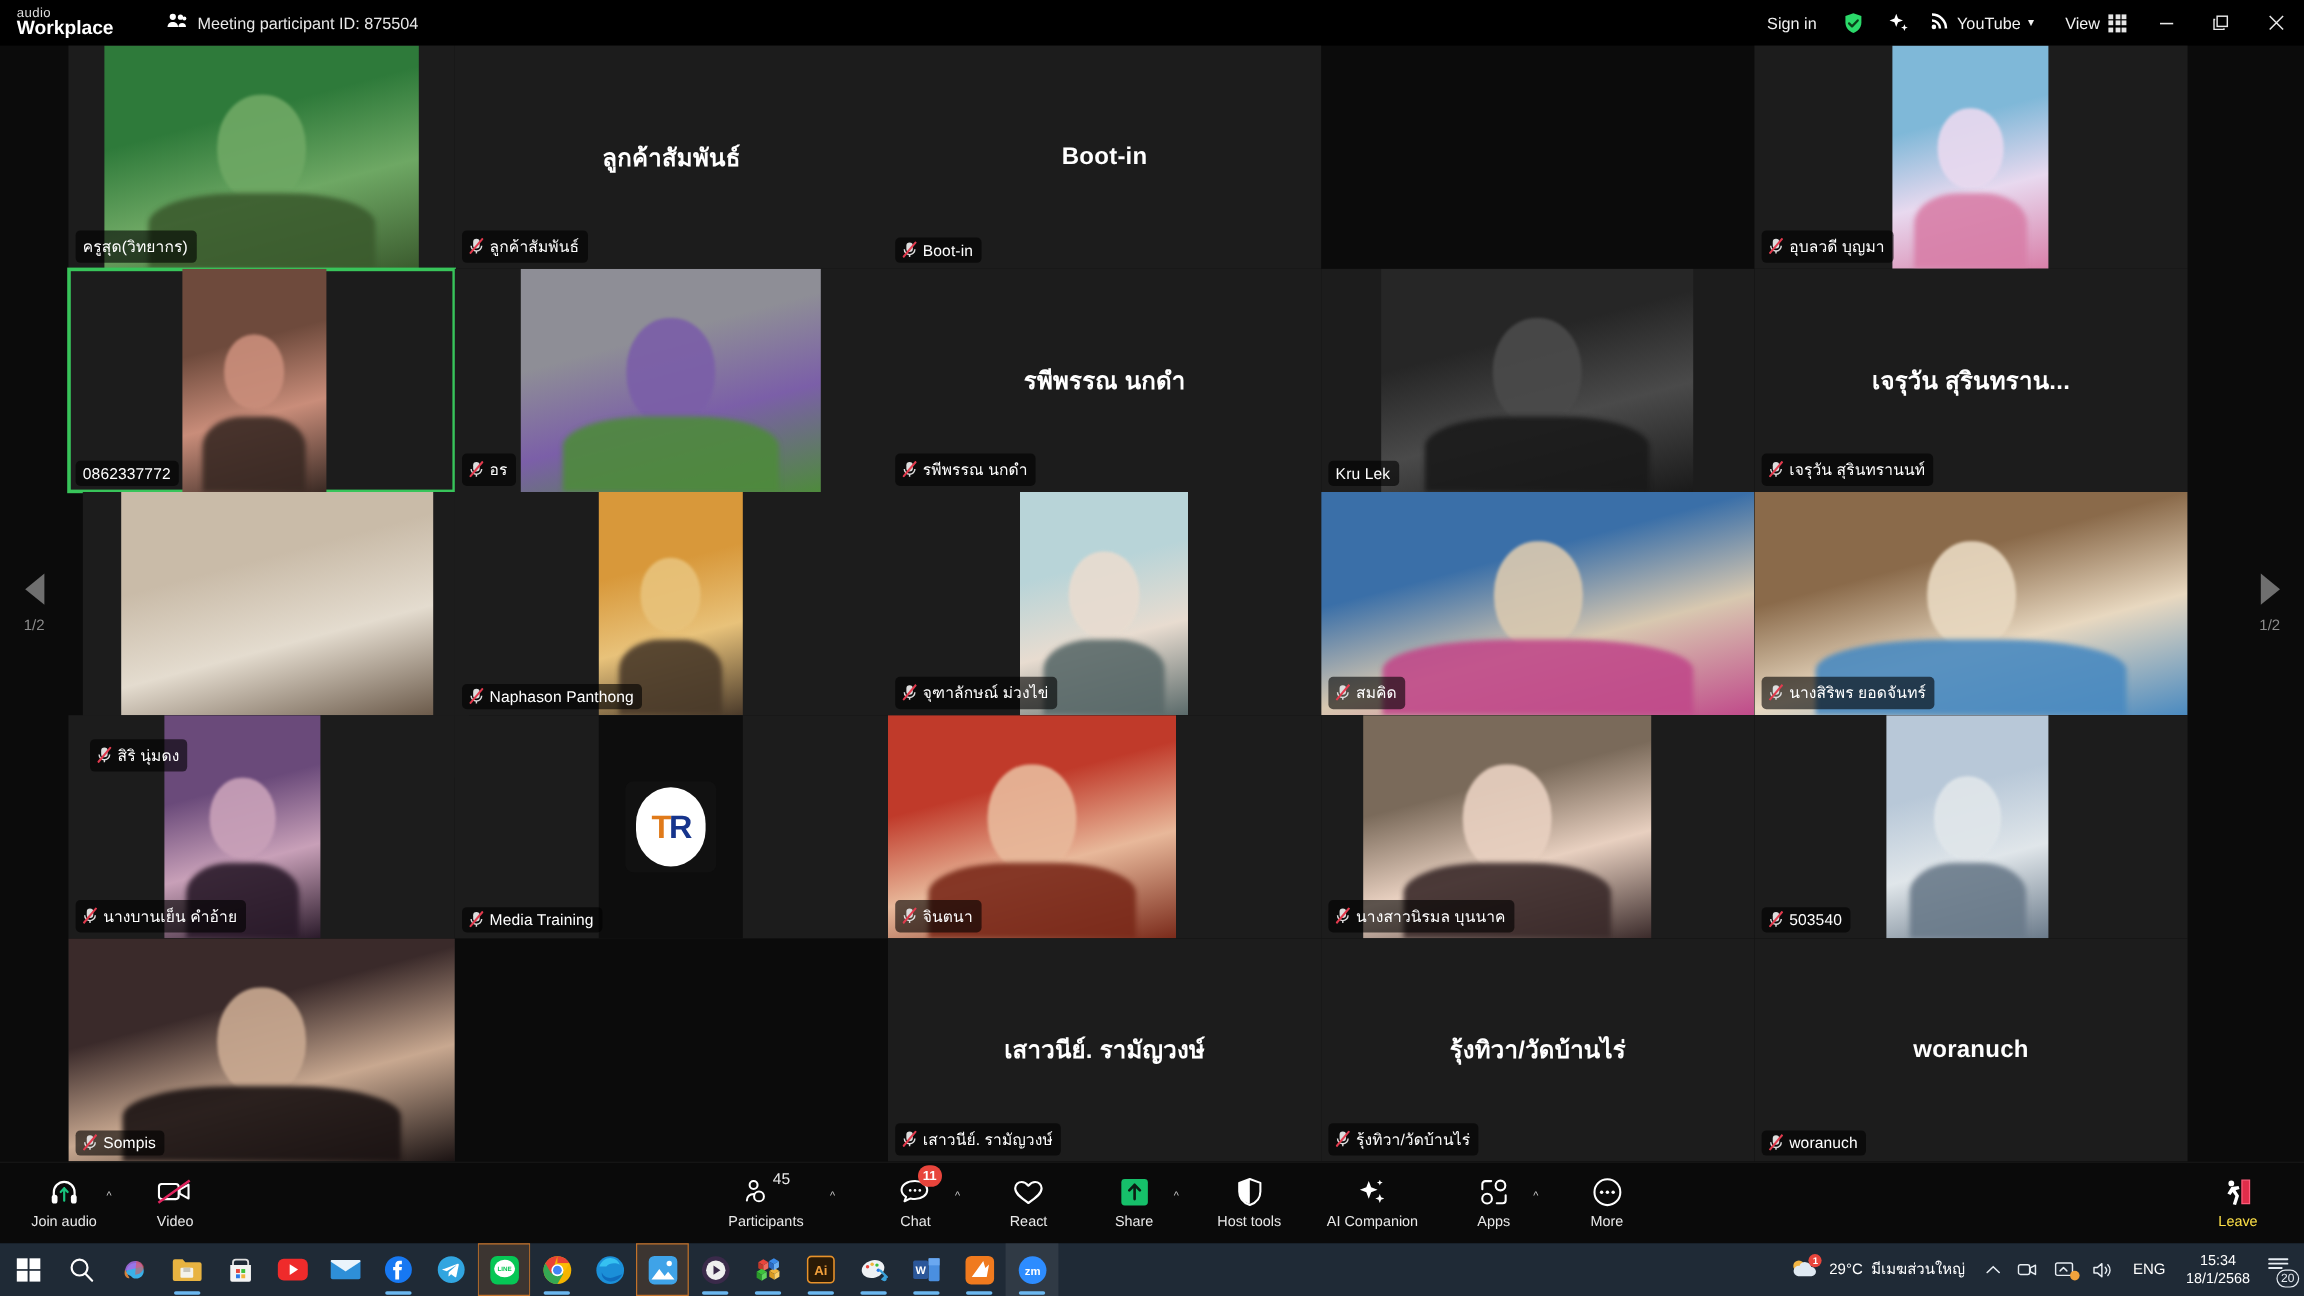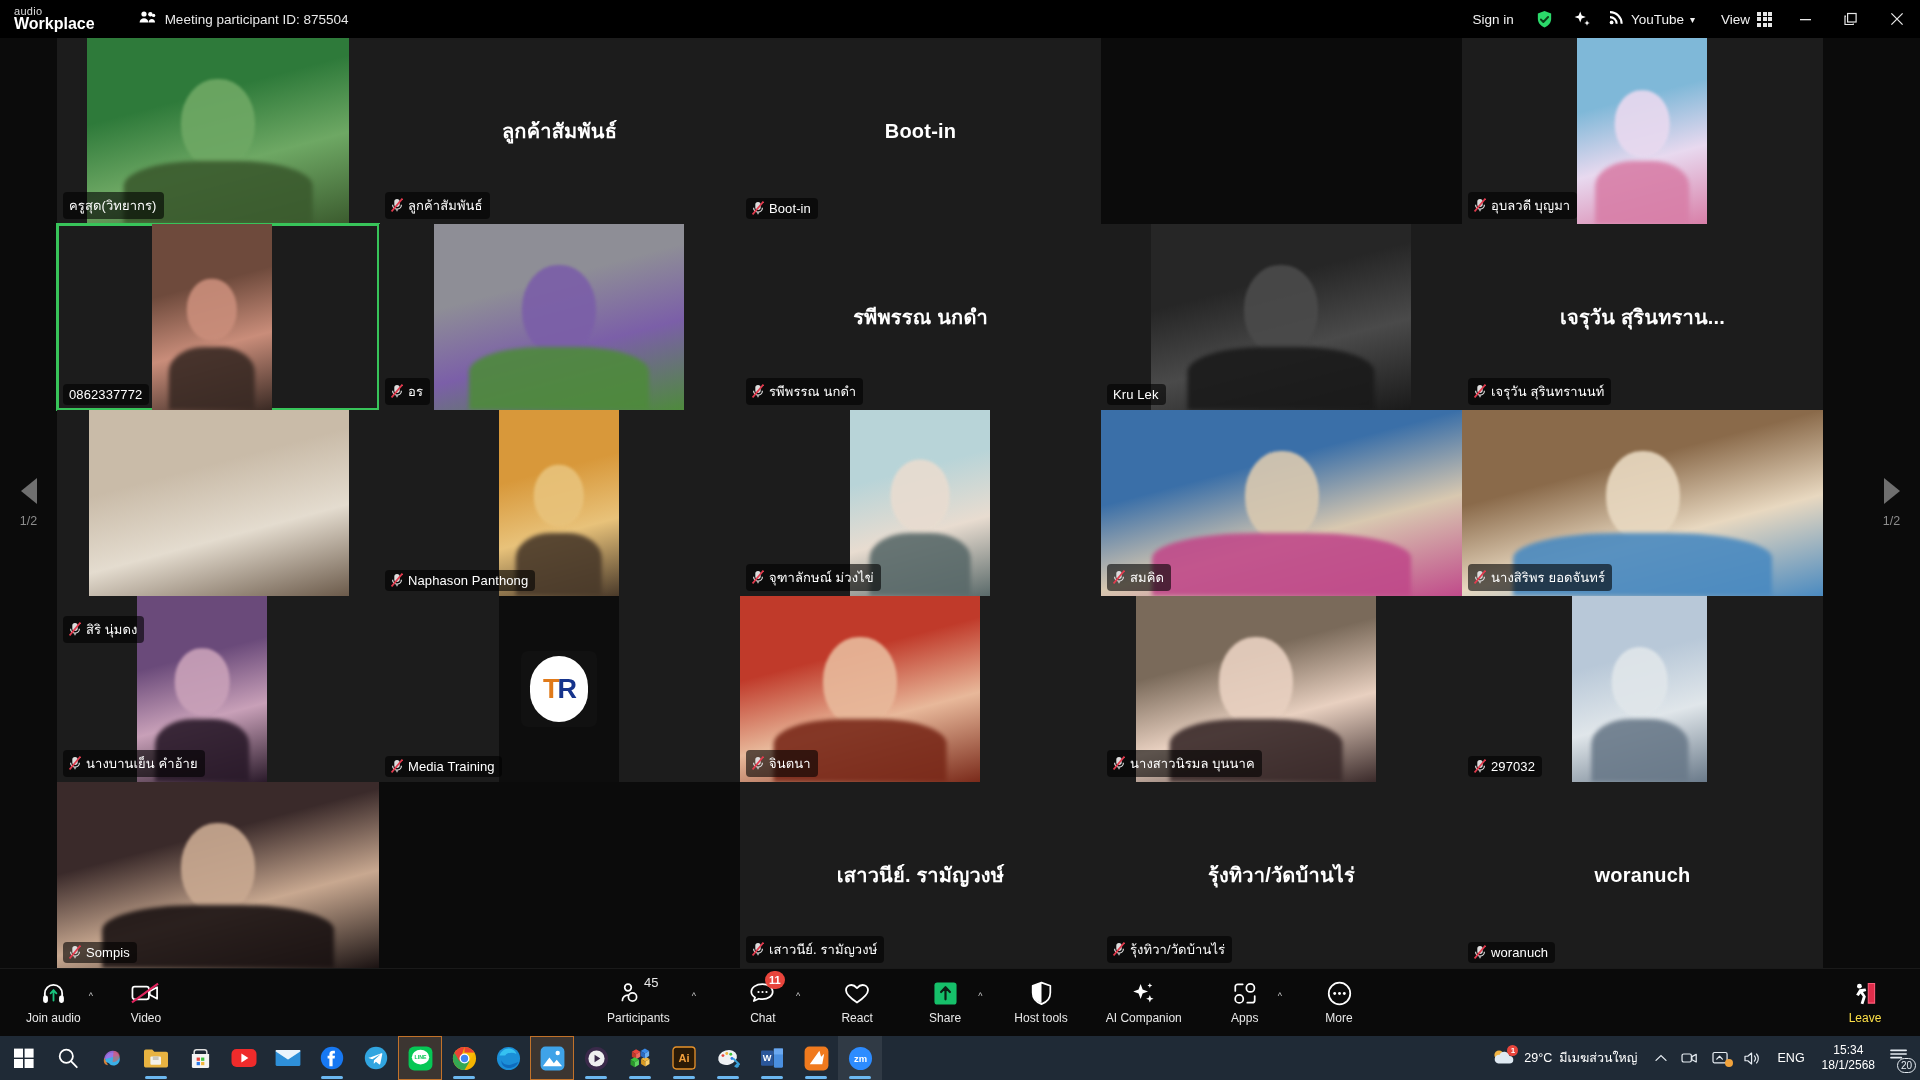--- a/index.html
+++ b/index.html
@@ -236,21 +236,21 @@
             <svg width="12" height="14" viewBox="0 0 12 14">
               <rect x="3.3" y="1" width="5.4" height="8" rx="2.7" fill="#ddd"></rect>
               <path d="M1.6 6.8a4.4 4.4 0 0 0 8.8 0" stroke="#ddd" stroke-width="1.2" fill="none"></path>
               <path d="M6 11.2V13.2" stroke="#ddd" stroke-width="1.2"></path>
               <path d="M0.6 13.4L11.4 0.6" stroke="#e23b4e" stroke-width="1.7"></path>
             </svg>
           </span>
           <span class="nm">Boot-in</span>
         </div>
       </div>
-      <div class="tile" style="left: 1405px; top: 0px; width: 361px; height: 186px; font-family: Liberation Serif, serif;">
+      <div class="tile" style="left: 1405px; top: 0px; width: 361px; height: 186px;">
         <div class="vid" style="position:absolute;left:115px;top:0px;width:130px;height:186px;
                 background:linear-gradient(165deg, #7fb8d8 0%, #7fb8d8 34%, #e8d9ef 64%, #d87fa8 100%);overflow:hidden;">
                 <div style="position:absolute;left:50%;top:46%;transform:translate(-50%,-50%);width:54.6px;height:67.60000000000001px;border-radius:48%;background:#e8d9ef;filter:blur(1.5px);opacity:.92;"></div>
           <div style="position:absolute;left:50%;bottom:0;transform:translateX(-50%);width:93.6px;height:63.24px;border-radius:40% 40% 0 0;background:#d87fa8;filter:blur(2px);opacity:.9;"></div>
         </div>
         <div class="namebar">
           <span style="display:flex;">
             <svg width="12" height="14" viewBox="0 0 12 14">
               <rect x="3.3" y="1" width="5.4" height="8" rx="2.7" fill="#ddd"></rect>
               <path d="M1.6 6.8a4.4 4.4 0 0 0 8.8 0" stroke="#ddd" stroke-width="1.2" fill="none"></path>
@@ -320,21 +320,21 @@
             <svg width="12" height="14" viewBox="0 0 12 14">
               <rect x="3.3" y="1" width="5.4" height="8" rx="2.7" fill="#ddd"></rect>
               <path d="M1.6 6.8a4.4 4.4 0 0 0 8.8 0" stroke="#ddd" stroke-width="1.2" fill="none"></path>
               <path d="M6 11.2V13.2" stroke="#ddd" stroke-width="1.2"></path>
               <path d="M0.6 13.4L11.4 0.6" stroke="#e23b4e" stroke-width="1.7"></path>
             </svg>
           </span>
           <span class="nm">เจรุวัน สุรินทรานนท์</span>
         </div>
       </div>
-      <div class="tile" style="left: 0px; top: 372px; width: 322px; height: 238px;">
+      <div class="tile" style="left: 12px; top: 372px; width: 322px; height: 238px;">
         <div class="vid" style="position:absolute;left:32px;top:0px;width:260px;height:186px;
                 background:linear-gradient(165deg, #c9bba8 0%, #c9bba8 34%, #e4dccf 64%, #6b5a4a 100%);overflow:hidden;">
                 </div>
         <div class="namebar">
           <span style="display:flex;">
             <svg width="12" height="14" viewBox="0 0 12 14">
               <rect x="3.3" y="1" width="5.4" height="8" rx="2.7" fill="#ddd"></rect>
               <path d="M1.6 6.8a4.4 4.4 0 0 0 8.8 0" stroke="#ddd" stroke-width="1.2" fill="none"></path>
               <path d="M6 11.2V13.2" stroke="#ddd" stroke-width="1.2"></path>
               <path d="M0.6 13.4L11.4 0.6" stroke="#e23b4e" stroke-width="1.7"></path>
@@ -497,21 +497,21 @@
         </div>
         <div class="namebar">
           <span style="display:flex;">
             <svg width="12" height="14" viewBox="0 0 12 14">
               <rect x="3.3" y="1" width="5.4" height="8" rx="2.7" fill="#ddd"></rect>
               <path d="M1.6 6.8a4.4 4.4 0 0 0 8.8 0" stroke="#ddd" stroke-width="1.2" fill="none"></path>
               <path d="M6 11.2V13.2" stroke="#ddd" stroke-width="1.2"></path>
               <path d="M0.6 13.4L11.4 0.6" stroke="#e23b4e" stroke-width="1.7"></path>
             </svg>
           </span>
-          <span class="nm">297032</span>
+          <span class="nm">503540</span>
         </div>
       </div>
       <div class="tile" style="left: 0px; top: 744px; width: 322px; height: 186px;">
         <div class="vid" style="position:absolute;left:0px;top:0px;width:322px;height:186px;
                 background:linear-gradient(165deg, #3a2a2a 0%, #3a2a2a 34%, #c8a890 64%, #1a1212 100%);overflow:hidden;">
                 <div style="position:absolute;left:50%;top:46%;transform:translate(-50%,-50%);width:74px;height:90px;border-radius:48%;background:#c8a890;filter:blur(1.5px);opacity:.92;"></div>
           <div style="position:absolute;left:50%;bottom:0;transform:translateX(-50%);width:231.84px;height:63.24px;border-radius:40% 40% 0 0;background:#1a1212;filter:blur(2px);opacity:.9;"></div>
         </div>
         <div class="namebar">
           <span style="display:flex;">

